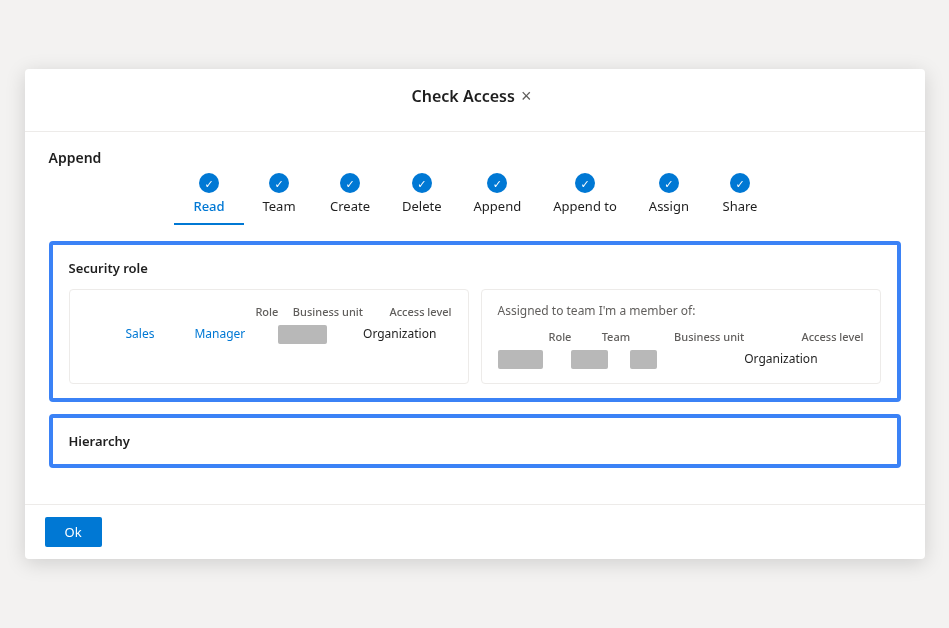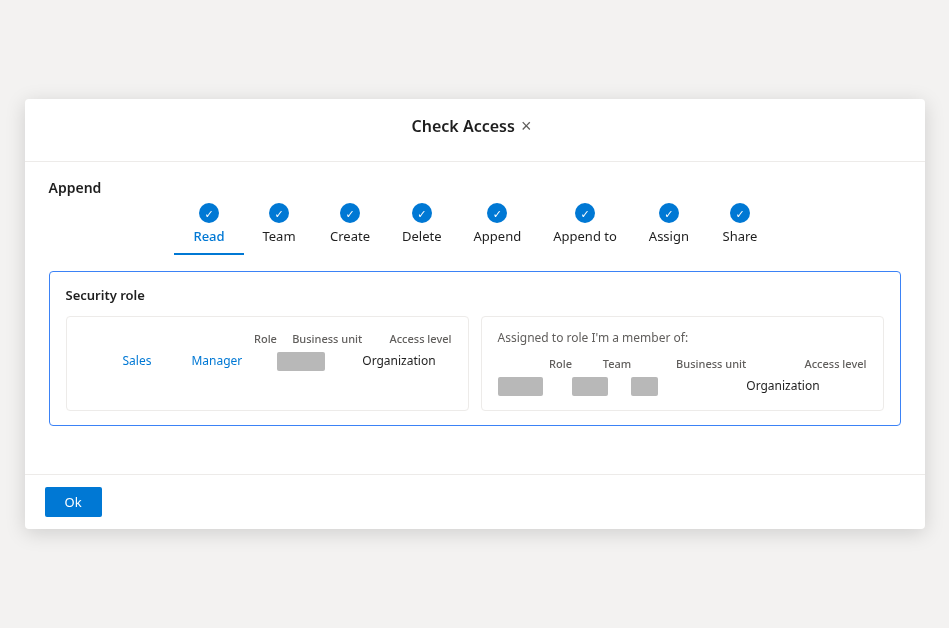--- a/index.html
+++ b/index.html
@@ -99,21 +99,21 @@
       font-size: 13px;
       color: #1f1f1f;
     }
     .tab.active .tab-label {
       color: #0078d4;
       font-weight: 500;
     }
 
     
     .section-card {
-      border: 1px solid #3b82f6;
+      border: 4px solid #3b82f6;
       border-radius: 4px;
       margin-bottom: 12px;
       padding: 14px 16px;
     }
     .section-title {
       font-size: 13px;
       font-weight: 600;
       color: #1f1f1f;
     }
 
@@ -253,21 +253,21 @@
                 <td>
                   <span class="blurred-text" style="background:#b8b8b8;color:transparent;padding:1px 4px;">can731</span>
                 </td>
                 <td>Organization</td>
               </tr>
             </tbody>
           </table>
         </div>
 
         <div class="assign-box">
-          <div class="assign-box-title">Assigned to role I'm a member of:</div>
+          <div class="assign-box-title">Assigned to team I'm a member of:</div>
           <table class="assign-table">
             <thead>
               <tr>
                 <th>Role</th>
                 <th>Team</th>
                 <th>Business unit</th>
                 <th>Access level</th>
               </tr>
             </thead>
             <tbody>
@@ -282,18 +282,21 @@
                   <span class="blurred-text" style="background:#b8b8b8;color:transparent;padding:1px 4px;">&nbsp;&nbsp;&nbsp;&nbsp;&nbsp;&nbsp;</span>
                 </td>
                 <td>Organization</td>
               </tr>
             </tbody>
           </table>
         </div>
       </div>
     </div>
 
+    <div class="section-card">
+      <div class="section-title">Hierarchy</div>
+    </div>
   </div>
 
   <div class="dialog-footer">
     <button class="ok-btn">Ok</button>
   </div>
 </div>
 
 </body></html>

